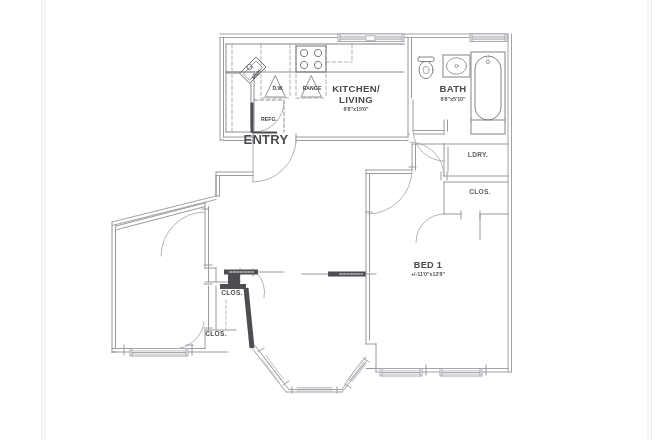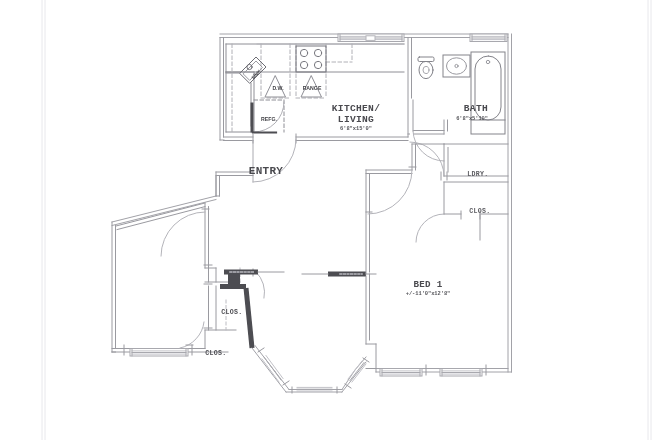--- a/index.html
+++ b/index.html
@@ -25,45 +25,44 @@
     left: 0;
     top: 0;
     width: 660px;
     height: 440px;
     display: block;
   }
   .room-label {
     position: absolute;
     text-align: center;
     color: #4a4a4f;
-    font-family: Liberation Mono, monospace;
+    font-family: Liberation Sans, sans-serif;
     font-weight: bold;
     letter-spacing: 0.3px;
     line-height: 1.12;
     white-space: nowrap;
     pointer-events: none;
-    margin-top: 20px;
   }
   .room-label .dim {
     display: block;
     font-size: 5.4px;
     font-weight: bold;
     letter-spacing: -0.05px;
     color: #55555a;
     margin-top: 1px;
   }
   .room-name {
     display: block;
   }
   .lbl-kitchen { left: 312px; top: 84px; width: 88px; font-size: 9.6px; }
-  .lbl-bath    { left: 418px; top: 84px; width: 70px; font-size: 9.6px; text-align: right; }
+  .lbl-bath    { left: 418px; top: 84px; width: 70px; font-size: 9.6px; }
   .lbl-living  { left: 248px; top: 218px; width: 86px; font-size: 9.2px; }
   .lbl-bed1    { left: 388px; top: 260px; width: 80px; font-size: 9.2px; }
   .lbl-bed2    { left: 112px; top: 279px; width: 80px; font-size: 9.2px; }
-  .lbl-entry   { left: 231px; top: 145px; width: 70px; font-size: 11px; color:#4a4a4f;}
+  .lbl-entry   { left: 231px; top: 133px; width: 70px; font-size: 13px; color:#4a4a4f;}
   .lbl-ldry    { left: 455px; top: 151px; width: 46px; font-size: 6.6px; font-weight: bold; color:#5d5d62;}
   .lbl-clos-r  { left: 457px; top: 188px; width: 46px; font-size: 6.6px; font-weight: bold; color:#5d5d62;}
   .lbl-clos-a  { left: 209px; top: 289px; width: 46px; font-size: 6.6px; font-weight: bold; color:#4d4d52;}
   .lbl-clos-b  { left: 193px; top: 330px; width: 46px; font-size: 6.6px; font-weight: bold; color:#4d4d52;}
   .fixture-label {
     position: absolute;
     color: #3f3f44;
     font-family: "Liberation Sans", sans-serif;
     font-weight: bold;
     white-space: nowrap;

